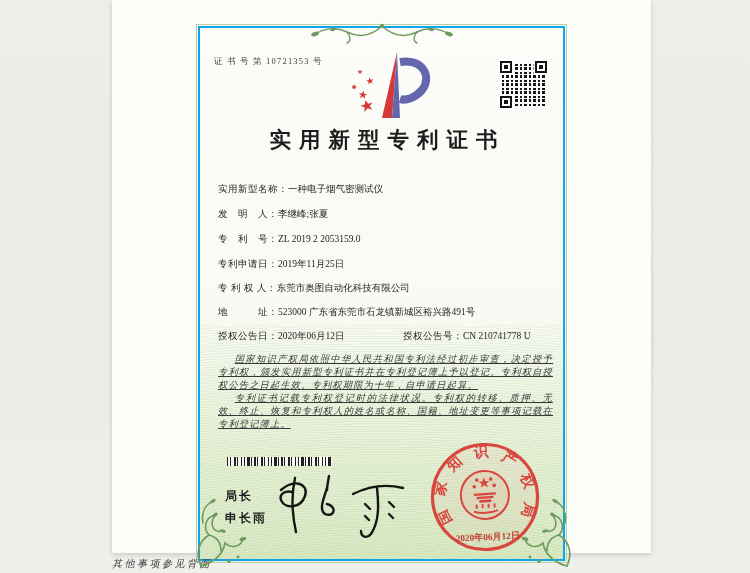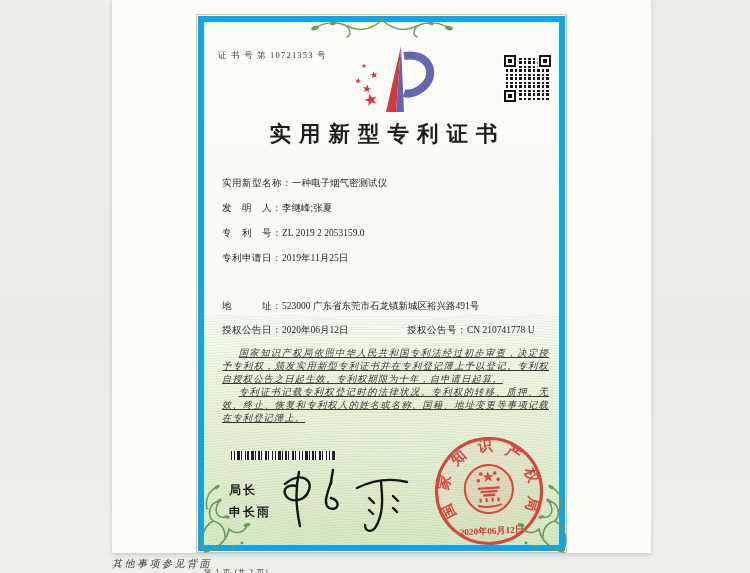--- a/index.html
+++ b/index.html
@@ -1,21 +1,21 @@
 <!DOCTYPE html>
 <html><head>
 <meta charset="utf-8">
 <style>
   html,body{margin:0;padding:0;}
   body{width:750px;height:573px;background:#ebebe8;font-family:"Liberation Serif","DejaVu Serif",serif;overflow:hidden;}
   .scene{position:relative;width:750px;height:573px;background:linear-gradient(180deg,#ededea 0%,#ebebe8 60%,#efefec 100%);}
   .paper{position:absolute;left:112px;top:0;width:539px;height:553px;background:#fcfcf9;
          box-shadow:0 2px 5px rgba(0,0,0,.14),0 0 1px rgba(0,0,0,.10);}
-  .frame{position:absolute;left:86px;top:16px;width:367px;height:535px;box-sizing:border-box;
-         border:6px solid #0ea5e9;outline:1px solid #b9cfa8;outline-offset:1px;}
+  .frame{position:absolute;left:86px;top:26px;width:367px;height:535px;box-sizing:border-box;
+         border:2px solid #0ea5e9;outline:1px solid #b9cfa8;outline-offset:1px;}
   .frame-tint{position:absolute;inset:0;z-index:0;
       background:linear-gradient(180deg,rgba(250,252,246,0) 0%,rgba(244,248,236,.5) 55%,rgba(227,239,209,.75) 74%,rgba(214,232,192,.95) 100%);}
   .frame-tint::after{content:"";position:absolute;left:0;right:0;top:56%;bottom:0;
       background:repeating-radial-gradient(ellipse 140% 70% at 50% 135%,rgba(122,160,104,.10) 0 3px,rgba(255,255,255,0) 3px 8px);}
   .inner{position:absolute;inset:0;z-index:1;}
 
   .cert-no{position:absolute;left:14px;top:28px;font-size:8.5px;letter-spacing:1.2px;color:#3a3a3a;white-space:nowrap;}
   .logo{position:absolute;left:140px;top:20px;}
   .qr{position:absolute;left:300px;top:33px;width:47px;height:47px;background:#fdfdfd;}
   .qr-noise{position:absolute;inset:2px;
@@ -134,20 +134,21 @@
           <div class="qr-f tr"></div>
           <div class="qr-f bl"></div>
         </div>
 
         <div class="title">实用新型专利证书</div>
 
         <div class="row r0"><span class="lab">实用新型名称：</span><span class="val">一种电子烟气密测试仪</span></div>
         <div class="row r1"><span class="lab">发　明　人：</span><span class="val">李继峰;张夏</span></div>
         <div class="row r2"><span class="lab">专　利　号：</span><span class="val">ZL 2019 2 2053159.0</span></div>
         <div class="row r3"><span class="lab">专利申请日：</span><span class="val">2019年11月25日</span></div>
+        <div class="row r4"><span class="lab">专 利 权 人：</span><span class="val">东莞市奥图自动化科技有限公司</span></div>
         <div class="row r5"><span class="lab">地　　　址：</span><span class="val">523000 广东省东莞市石龙镇新城区裕兴路491号</span></div>
         <div class="row r6">
           <span class="lab">授权公告日：</span><span class="val">2020年06月12日</span>
           <span class="pair2"><span class="lab">授权公告号：</span><span class="val">CN 210741778 U</span></span>
         </div>
 
         <div class="paras">
           <p>国家知识产权局依照中华人民共和国专利法经过初步审查，决定授予专利权，颁发实用新型专利证书并在专利登记簿上予以登记。专利权自授权公告之日起生效。专利权期限为十年，自申请日起算。</p>
           <p>专利证书记载专利权登记时的法律状况。专利权的转移、质押、无效、终止、恢复和专利权人的姓名或名称、国籍、地址变更等事项记载在专利登记簿上。</p>
         </div>

